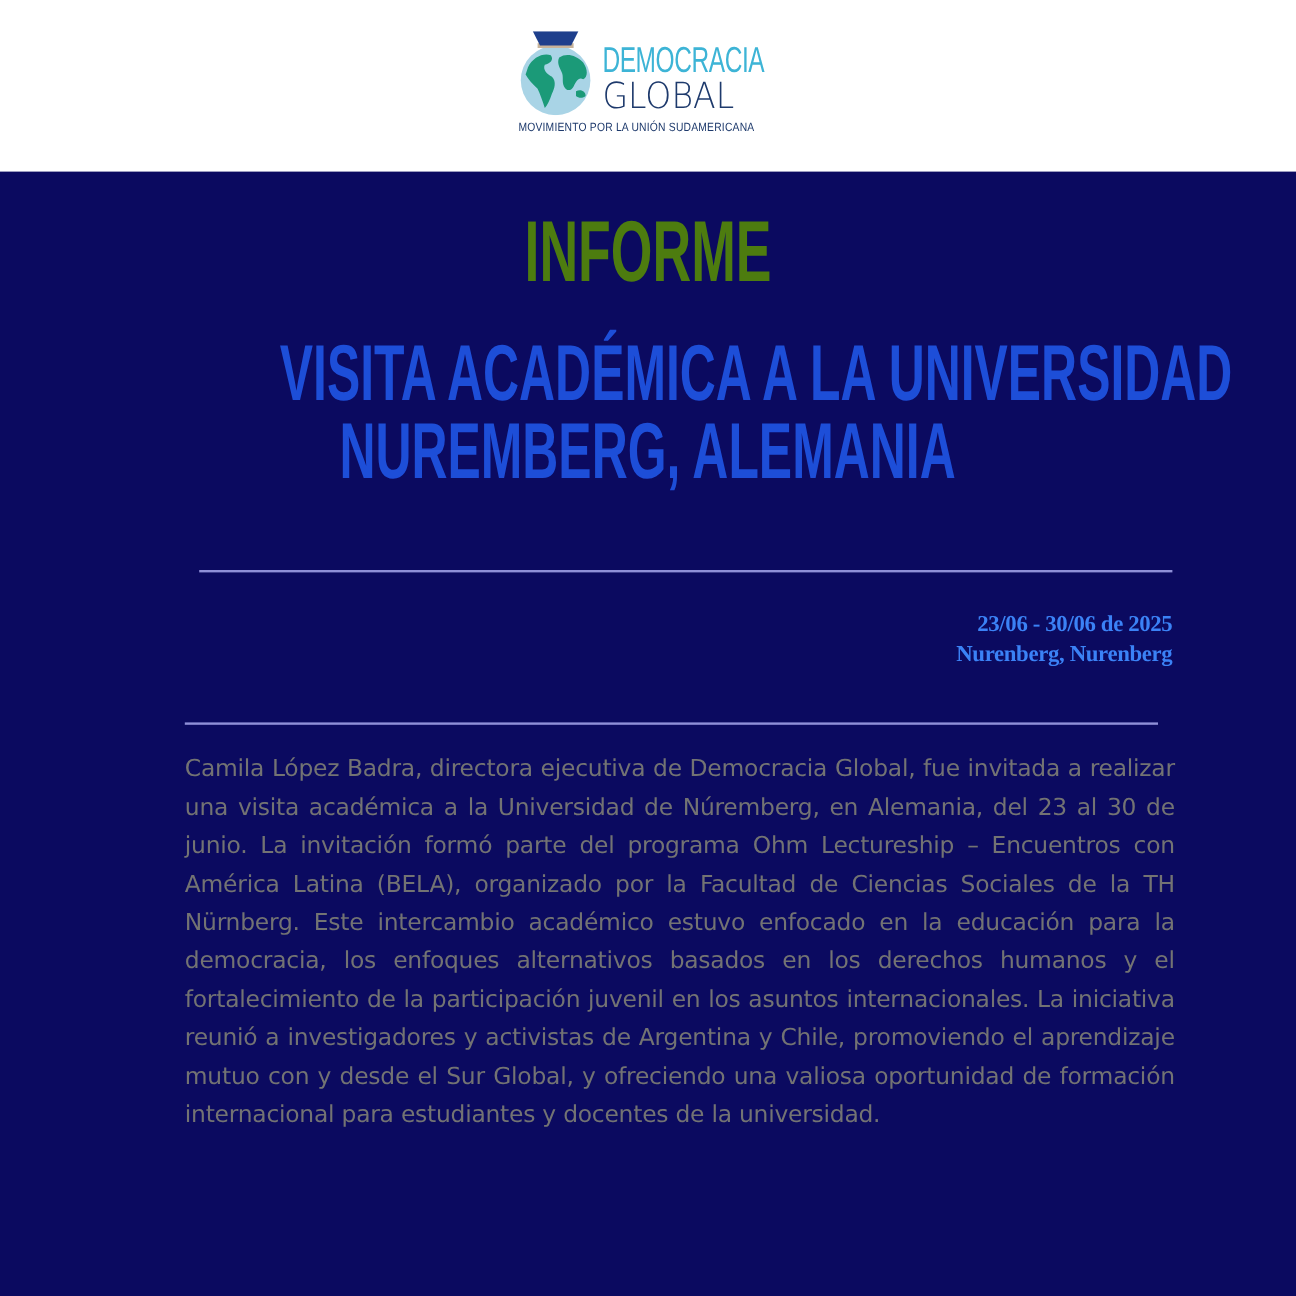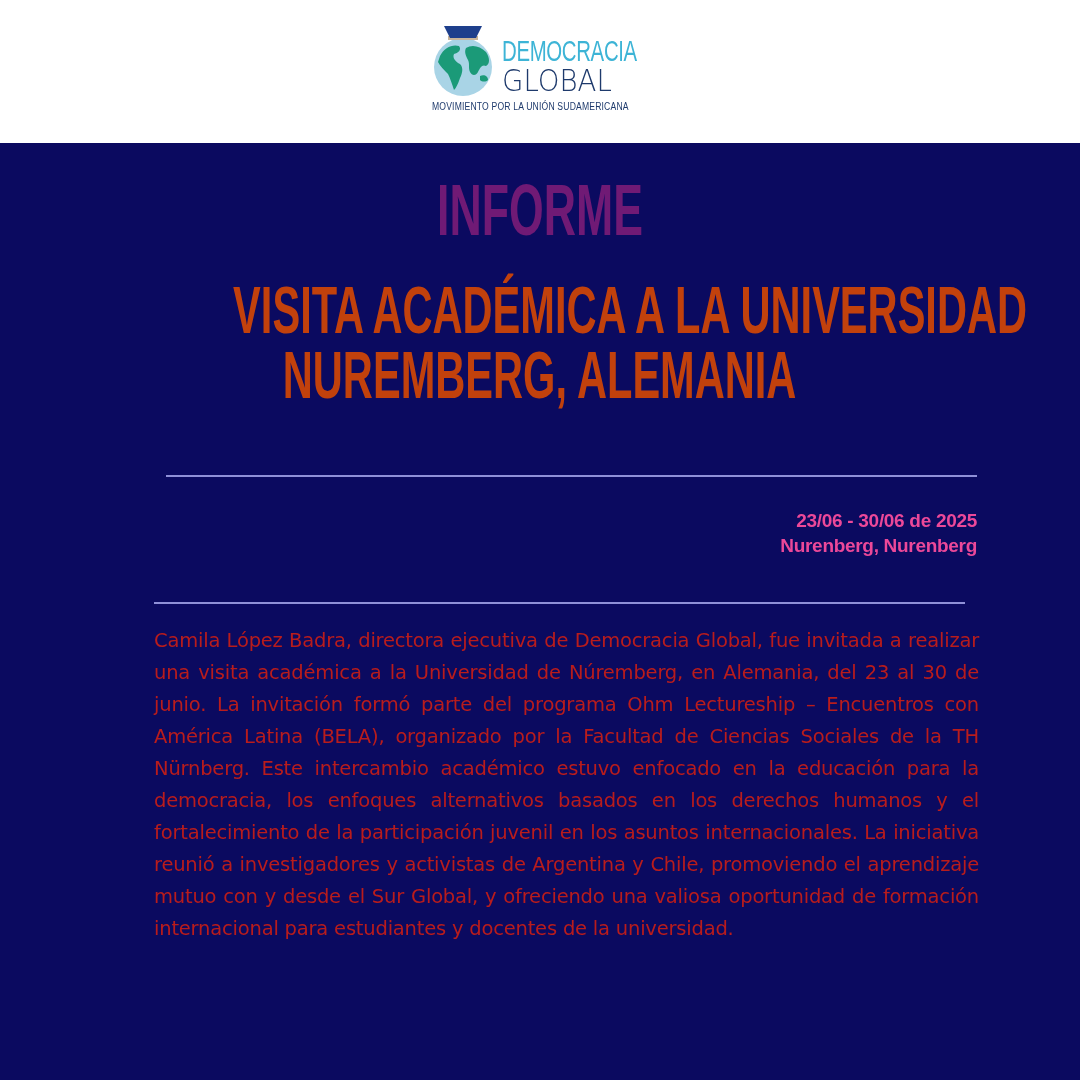--- a/index.html
+++ b/index.html
@@ -33,51 +33,51 @@
       letter-spacing: 0.2px;
     }
 
     .panel {
       position: absolute; left: 0; top: 143px; width: 1080px; height: 937px;
       background: #0b0a60;
     }
 
     .title-main {
       position: absolute; left: 0; top: 172px; width: 1080px; text-align: center;
-      color: #701a75; font-family: "Liberation Sans", sans-serif; font-weight: 700;
+      color: #4d7c0f; font-family: "Liberation Sans", sans-serif; font-weight: 700;
       font-size: 72px; line-height: 76px;
     }
     .title-main span, .title-sub span {
       display: inline-block; transform: scaleX(0.62); transform-origin: center top;
       white-space: nowrap;
     }
     .title-sub {
       position: absolute; left: 0; top: 278px; width: 1080px; text-align: center;
-      color: #c2410c; font-family: "Liberation Sans", sans-serif; font-weight: 700;
+      color: #1d4ed8; font-family: "Liberation Sans", sans-serif; font-weight: 700;
       font-size: 66px; line-height: 65px;
     }
     .title-sub .line1 { transform: scaleX(0.63); }
     .title-sub .line2 { transform: scaleX(0.63); }
 
     .divider {
       position: absolute; height: 2px; background: #8f90d8;
     }
     .divider.top { left: 166px; top: 475px; width: 811px; }
     .divider.bottom { left: 154px; top: 602px; width: 811px; }
 
     .meta {
       position: absolute; right: 103px; top: 508px; text-align: right;
-      color: #ec4899; font-family: Liberation Sans, sans-serif; font-weight: 700;
+      color: #3b82f6; font-family: Liberation Serif, serif; font-weight: 700;
       font-size: 19px; line-height: 25px; letter-spacing: -0.3px;
     }
     .meta div { white-space: nowrap; }
 
     .body-text {
       position: absolute; left: 154px; top: 625px; width: 825px;
-      color: #b91c1c; font-family: "DejaVu Sans", sans-serif; font-weight: 400;
+      color: #737373; font-family: "DejaVu Sans", sans-serif; font-weight: 400;
       font-size: 19.5px; line-height: 32px; text-align: justify;
       letter-spacing: -0.2px;
     }
   </style>
 </head>
 <body>
 
 <div class="header">
   <div class="logo">
     <svg class="globe" viewBox="0 0 62 70">

